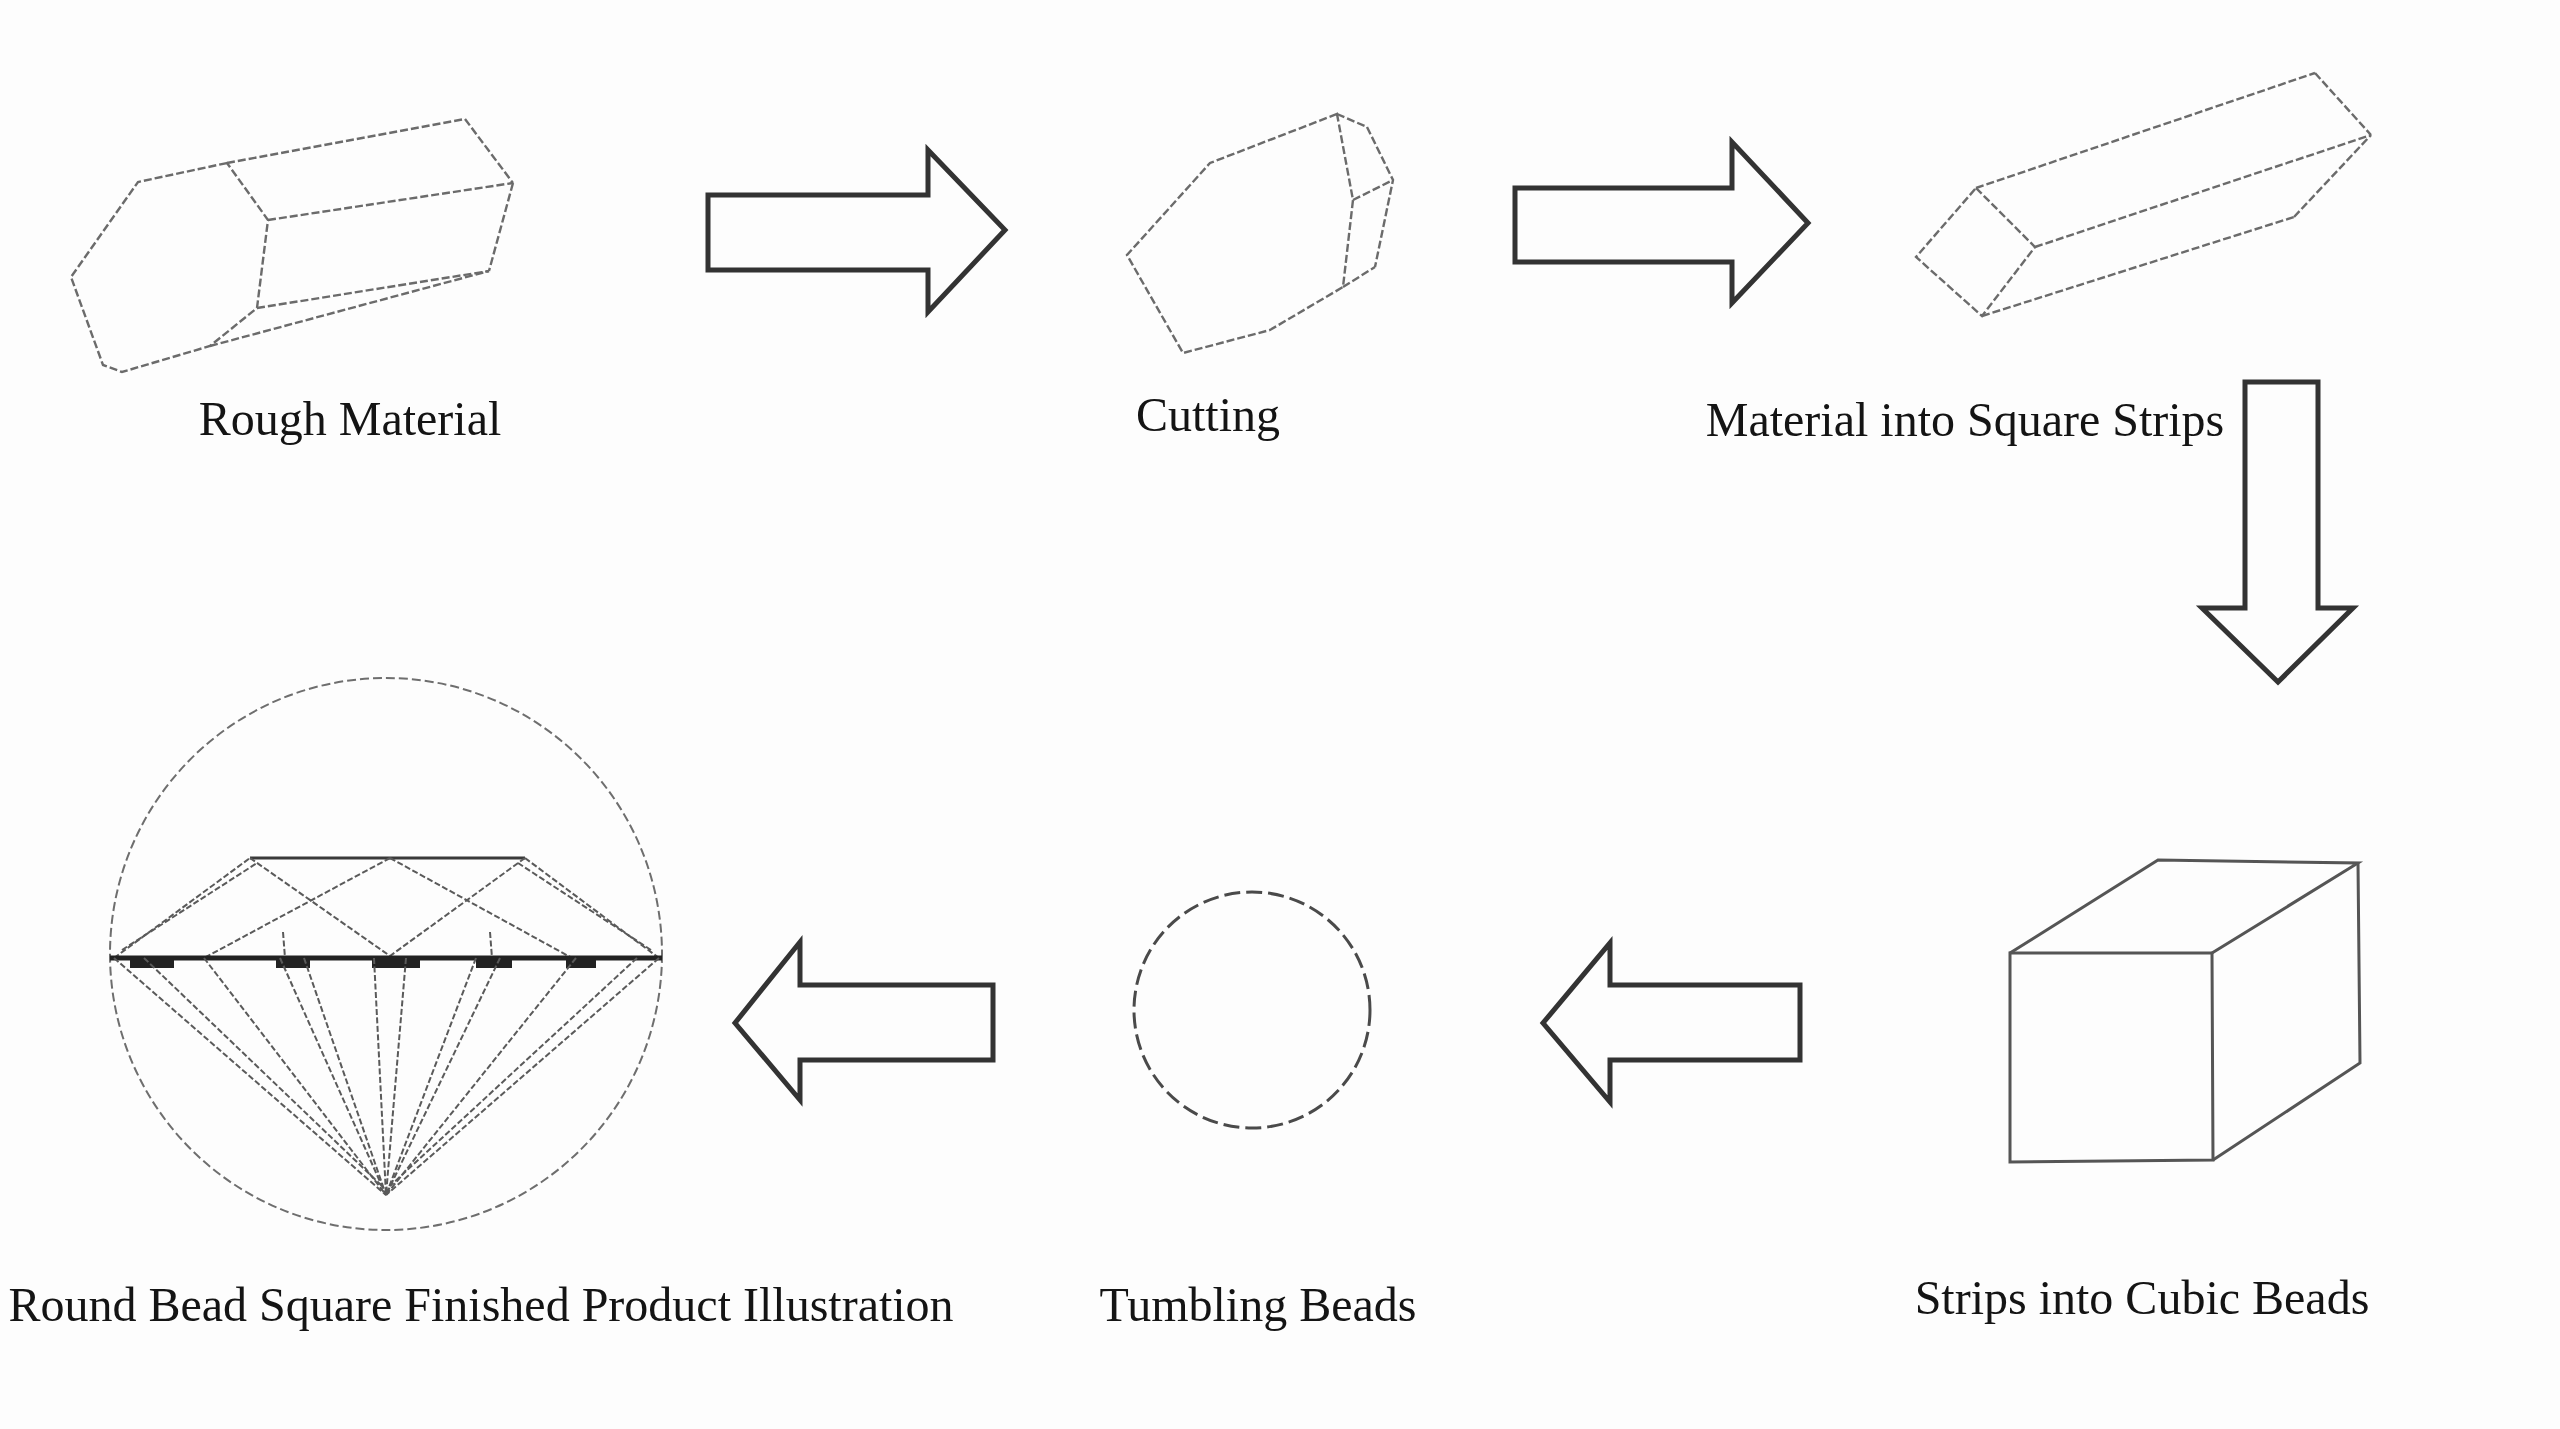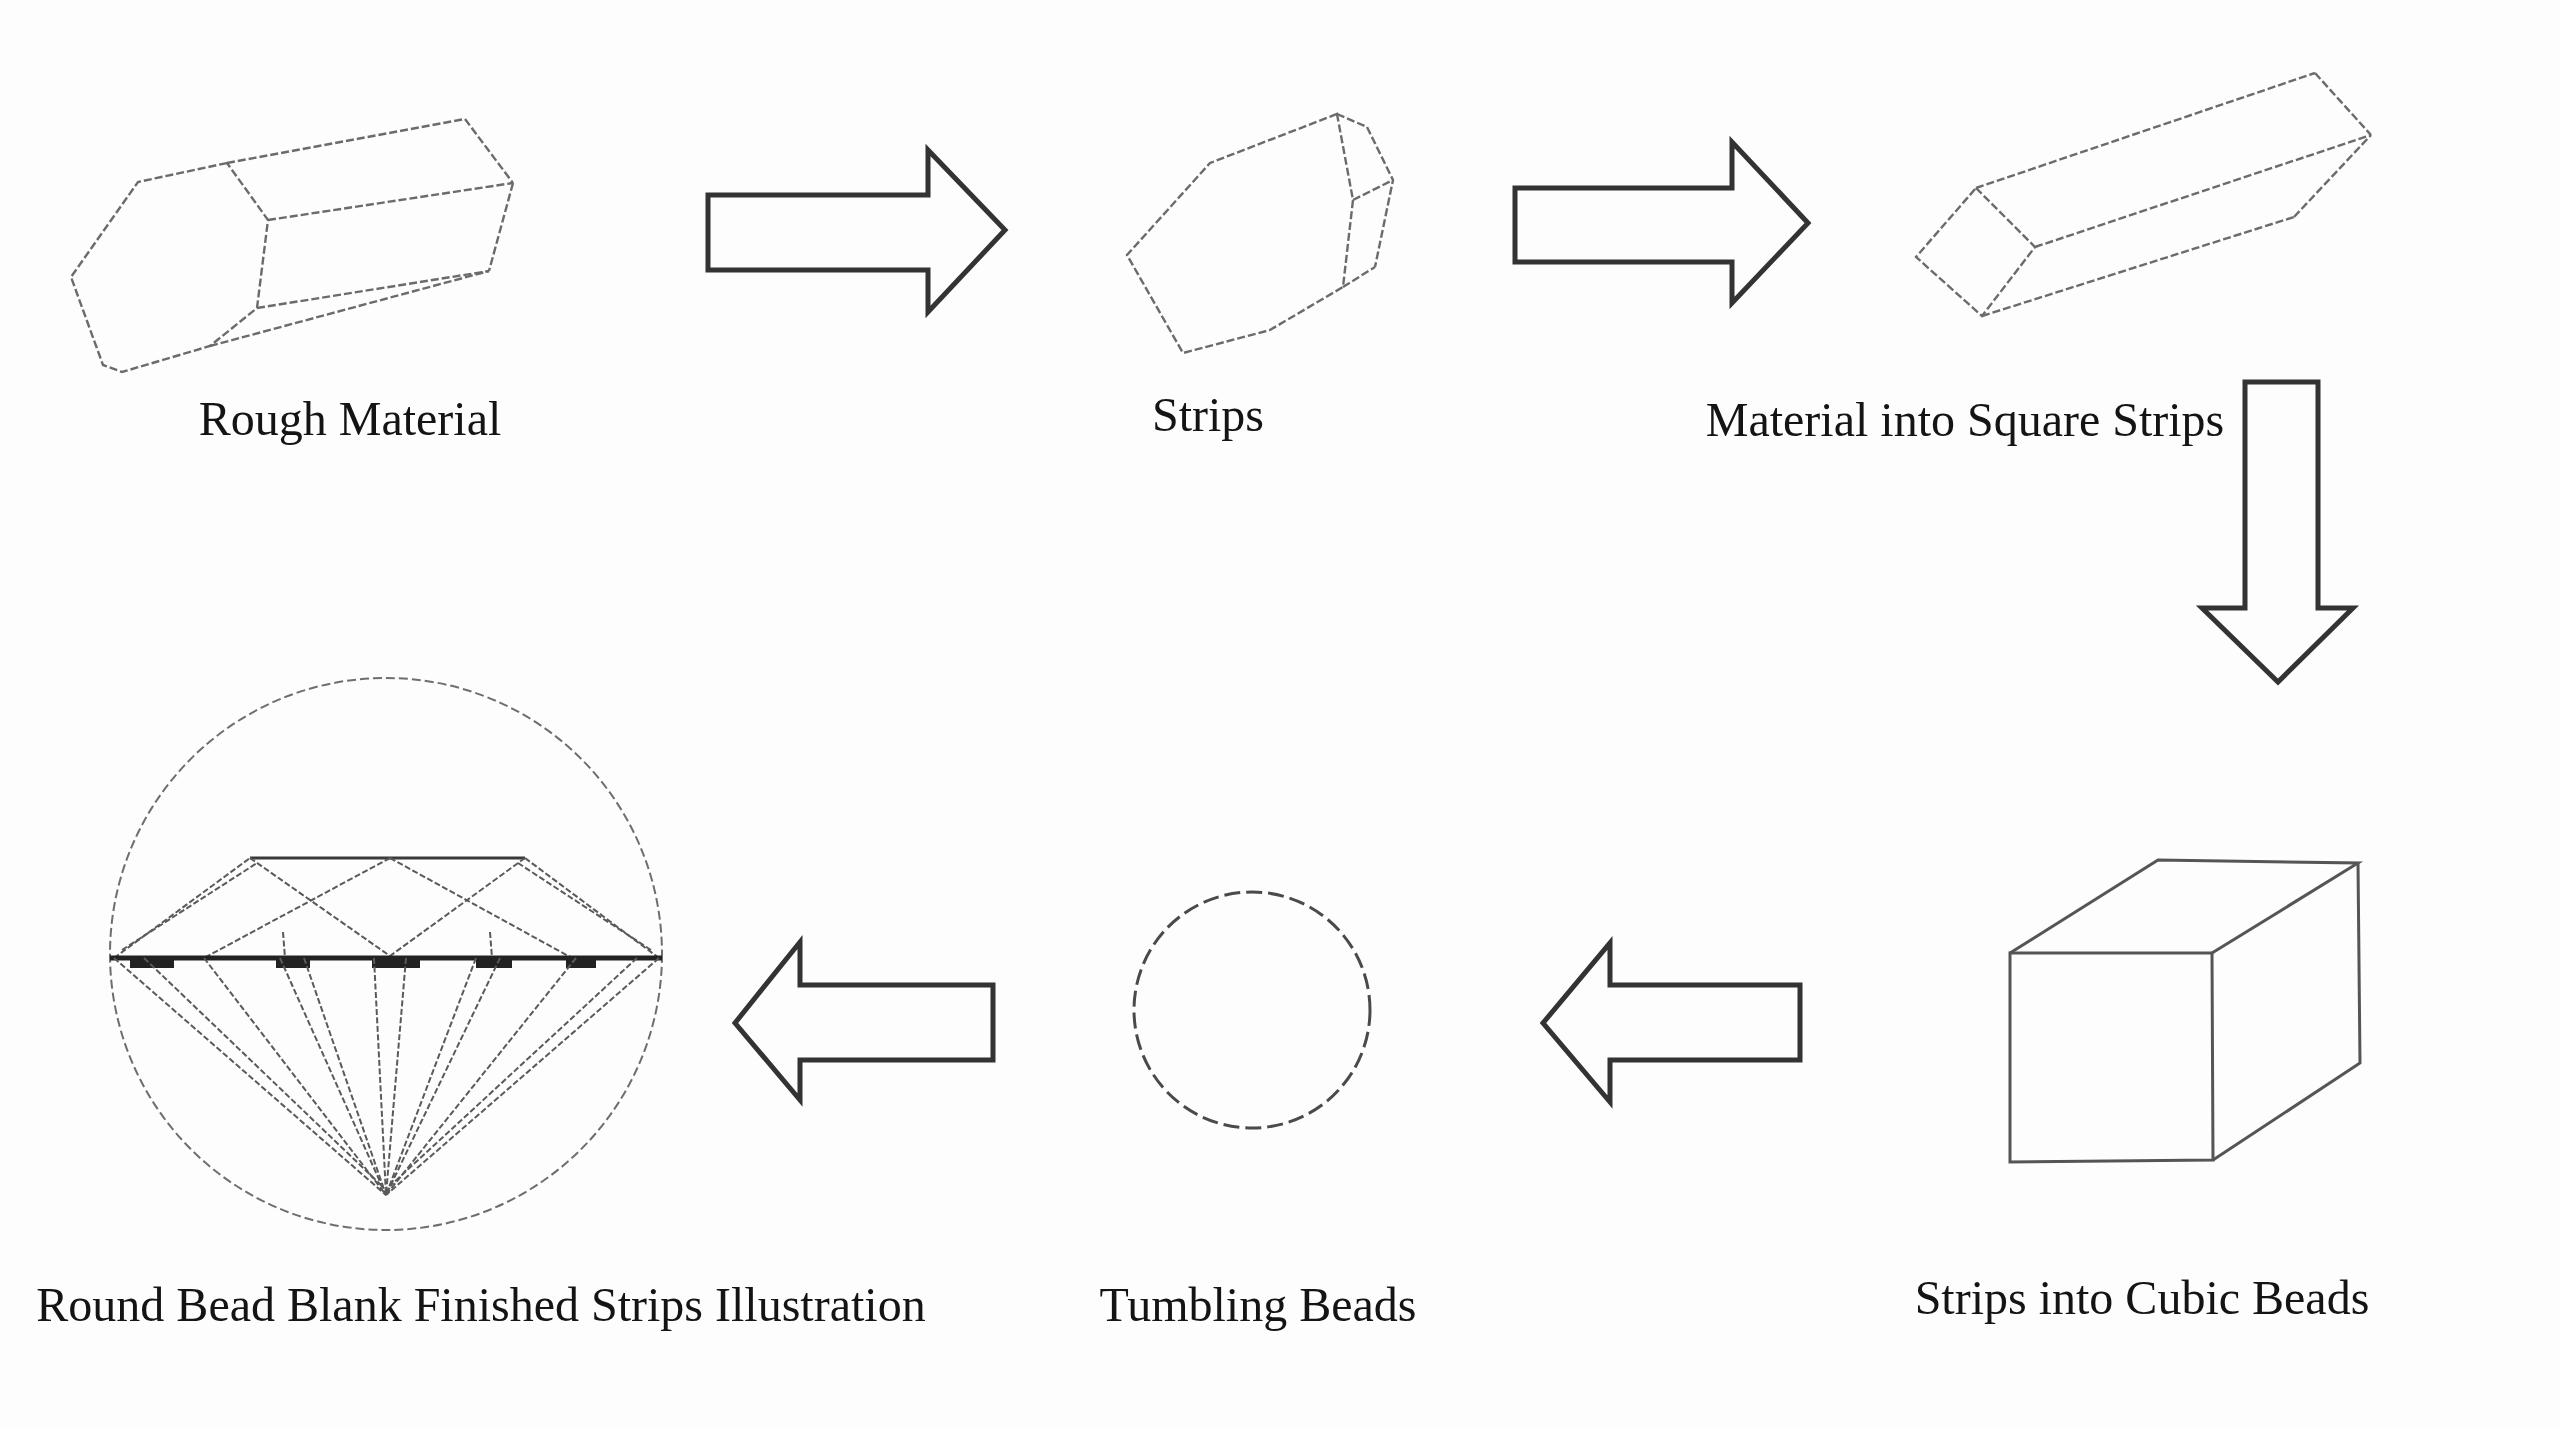--- a/index.html
+++ b/index.html
@@ -123,23 +123,23 @@
       <path class="facet" d="M476 958 L386 1195"></path>
       <path class="facet" d="M500 958 L386 1195"></path>
       <path class="facet" d="M576 958 L386 1195"></path>
       <path class="facet" d="M637 958 L390 1186"></path>
       <path class="facet" d="M659 958 L386 1195"></path>
     </g>
   </svg>
 
   <div class="label" style="left:350px;top:391px">Rough Material</div>
 
-  <div class="label" style="left:1208px;top:387px">Strips</div>
+  <div class="label" style="left:1208px;top:387px">Cutting</div>
 
   <div class="label" style="left:1965px;top:392px">Material into Square Strips</div>
 
   <div class="label" style="left:2142px;top:1270px">Strips into Cubic Beads</div>
 
   <div class="label" style="left:1258px;top:1277px">Tumbling Beads</div>
 
-  <div class="label" style="left:481px;top:1277px">Round Bead Blank Finished Strips Illustration</div>
+  <div class="label" style="left:481px;top:1277px">Round Bead Square Finished Product Illustration</div>
 
 </div>
 
 </body></html>

